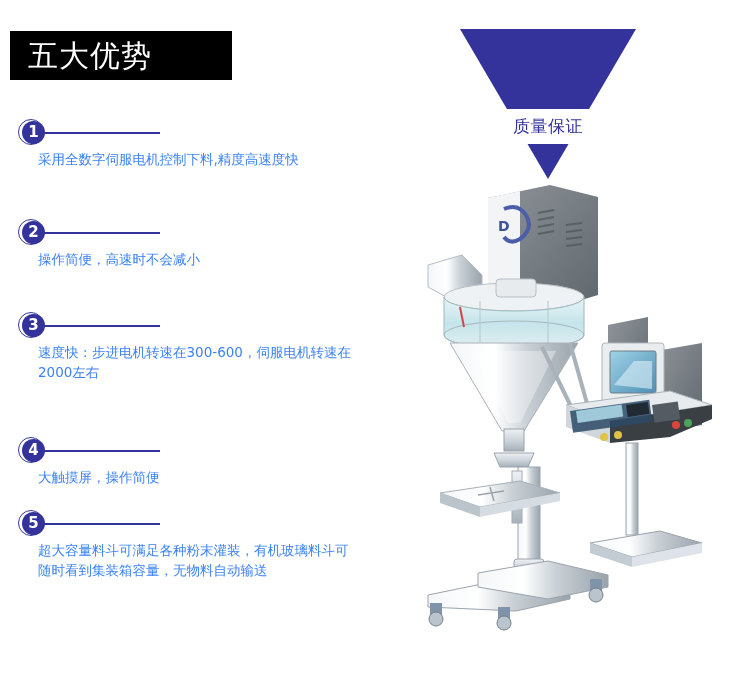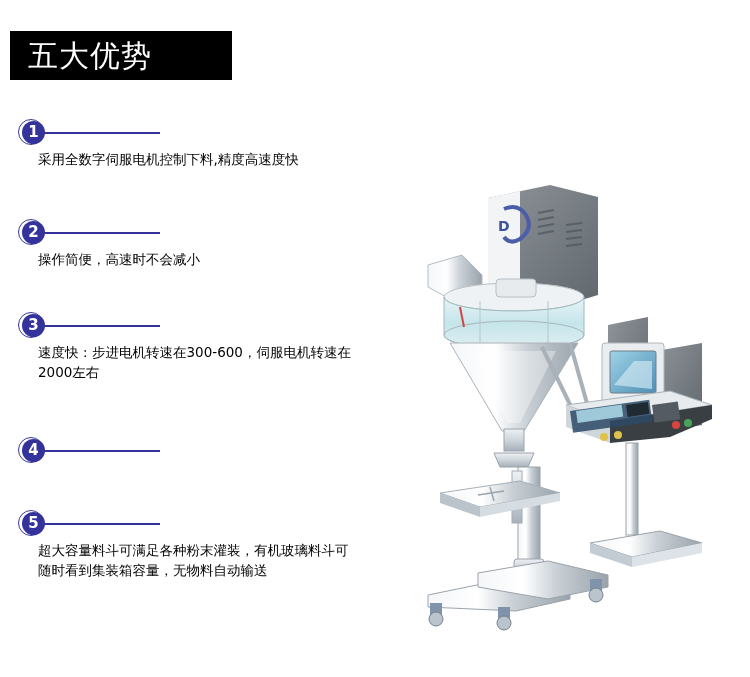--- a/index.html
+++ b/index.html
@@ -100,21 +100,21 @@
     left: 42px;
     top: 13px;
     height: 2px;
     background: #33339b;
   }
   .feature-text {
     position: absolute;
     left: 38px;
     top: 30px;
     width: 400px;
-    color: #000000;
+    color: #3b82f6;
     font-size: 13.5px;
     line-height: 20px;
     font-family: "DejaVu Sans", "Liberation Sans", sans-serif;
     white-space: pre-line;
   }
 
   
   #quality-funnel {
     position: absolute;
     left: 460px;
@@ -159,20 +159,28 @@
 </style>
 </head>
 <body>
 
 <div id="page">
 
   <div id="title-banner">
     <span class="title-text">五大优势</span>
   </div>
 
+  <div id="quality-funnel">
+    <svg class="tri" viewBox="0 0 176 150" preserveAspectRatio="none">
+      <polygon points="0,0 176,0 88,150" fill="#33339b"></polygon>
+    </svg>
+    <div class="band">
+      <span class="band-text">质量保证</span>
+    </div>
+  </div>
 
   <div id="feature-list">
 
     <div class="feature-item" style="top: 104px;">
       <div class="feature-head">
         <div class="badge">
           <div class="ring"></div>
           <div class="disc">
             <span class="num">1</span>
           </div>
@@ -212,20 +220,21 @@
     <div class="feature-item" style="top: 422px;">
       <div class="feature-head">
         <div class="badge">
           <div class="ring"></div>
           <div class="disc">
             <span class="num">4</span>
           </div>
         </div>
         <div class="rule" style="width: 118px;"></div>
       </div>
+      <div class="feature-text">大触摸屏，操作简便</div>
     </div>
 
     <div class="feature-item" style="top: 495px;">
       <div class="feature-head">
         <div class="badge">
           <div class="ring"></div>
           <div class="disc">
             <span class="num">5</span>
           </div>
         </div>

